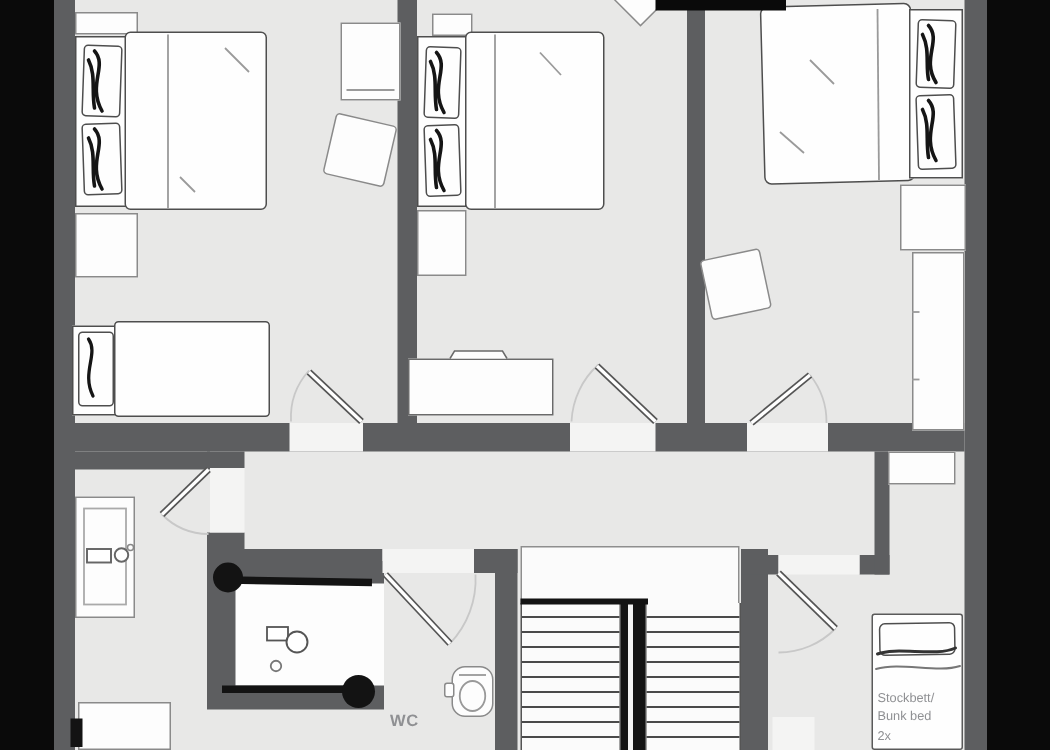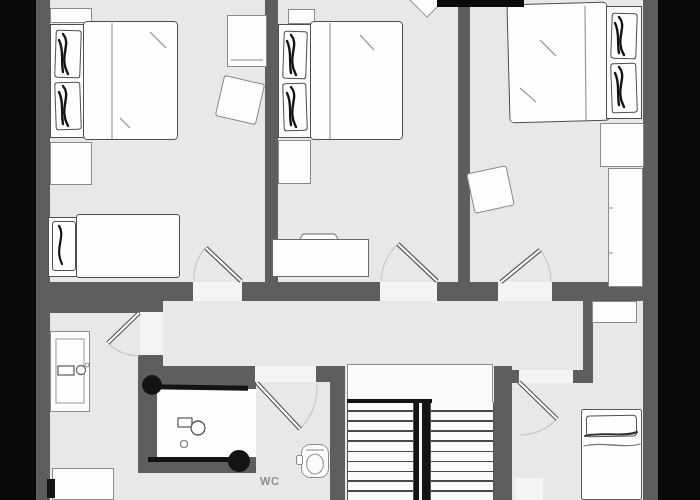--- a/index.html
+++ b/index.html
@@ -100,20 +100,25 @@
   <div class="label label-wc" style="left:260px;top:475px">WC</div>
 
   <div class="abs" style="left:347px;top:364px;width:146px;height:39px;background:#fbfbfb;border:1px solid #8e8e8e;z-index:4"></div>
   <div class="abs treads" style="left:347px;top:402px;width:67px;height:98px"></div>
   <div class="abs divider" style="left:414px;top:402px;width:16px;height:98px"></div>
   <div class="abs treads" style="left:430px;top:402px;width:64px;height:98px"></div>
   <div class="abs ink" style="left:347px;top:399px;width:85px;height:4px"></div>
 
   <div class="abs furn" style="left:581px;top:409px;width:61px;height:91px;border-radius:2px;border-color:#5a5a5a"></div>
   <div class="abs furn" style="left:586px;top:415px;width:51px;height:22px;border-radius:4px;transform:rotate(-1deg)"></div>
+  <div class="label label-bunk" style="left:585px;top:459px;width:56px">
+    <div>Stockbett/</div>
+    <div>Bunk bed</div>
+    <div>2x</div>
+  </div>
 
   <div class="abs blk" style="left:0;top:0;width:36px;height:500px"></div>
   <div class="abs blk" style="left:658px;top:0;width:42px;height:500px"></div>
   <div class="abs blk" style="left:437px;top:0;width:87px;height:7px"></div>
 
   <svg class="overlay" width="700" height="500" viewBox="0 0 700 500">
 
     <g>
       <path d="M 206 247 A 47 47 0 0 0 194 281" fill="none" stroke="#c8c8c8" stroke-width="1.2"></path>
       <line x1="241" y1="281" x2="206" y2="248" stroke="#555" stroke-width="4.5"></line>

